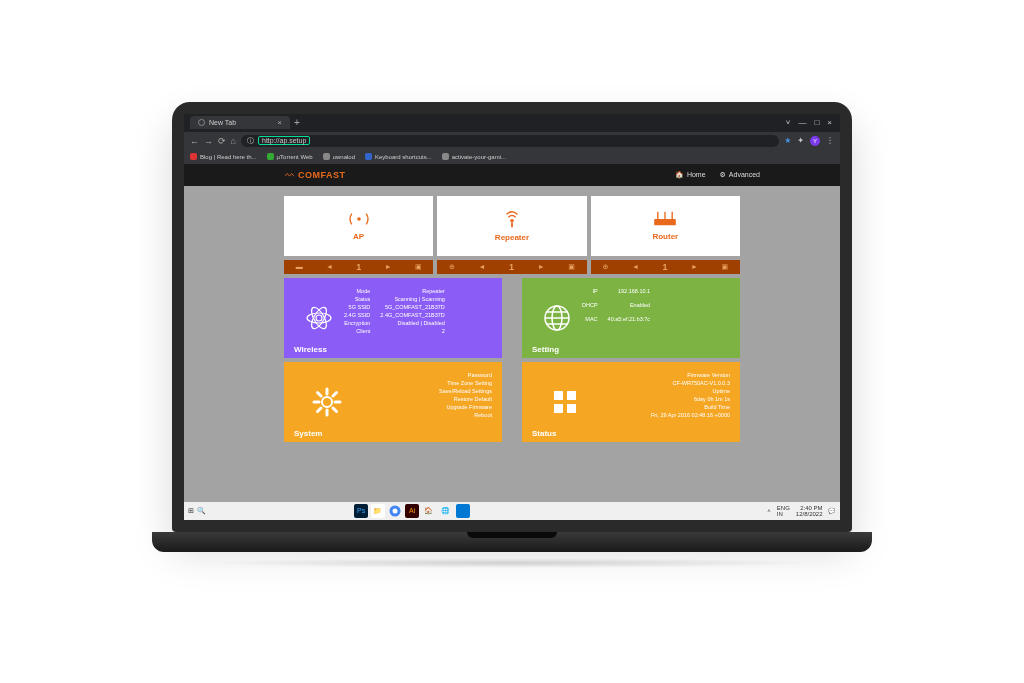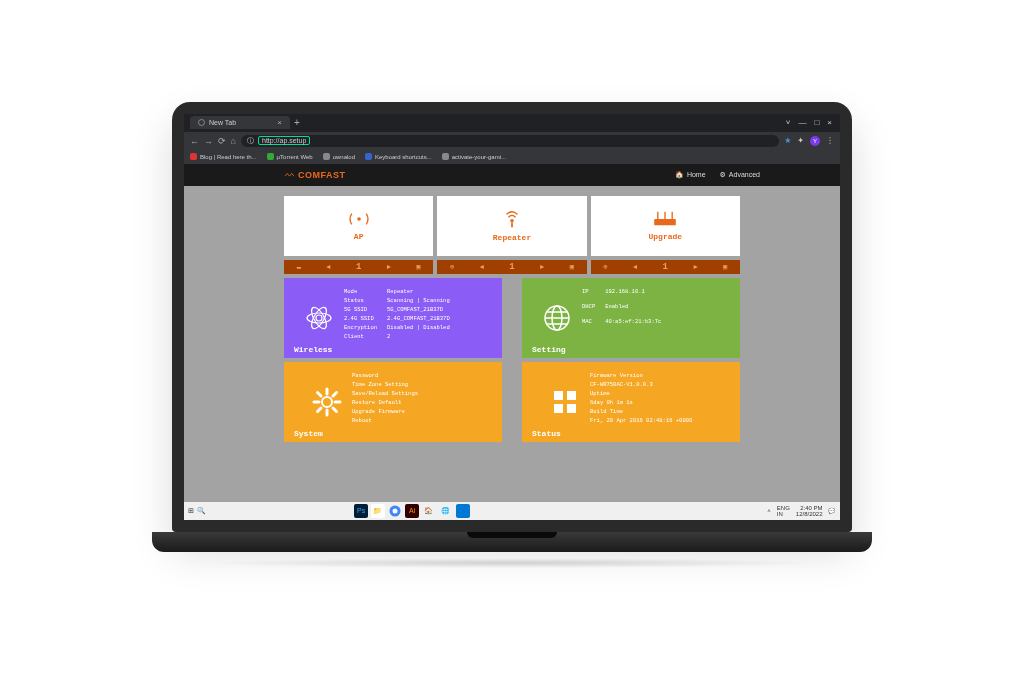--- a/index.html
+++ b/index.html
@@ -141,21 +141,20 @@
 .logo-icon { width: 11px; height: 7px; }
 .nav { margin-left: auto; display: flex; gap: 14px; color: #ddd; font-size: 7px; align-items: center; }
 .nav-item { display: flex; align-items: center; gap: 3px; }
 
 .content {
   flex: 1;
   padding: 10px 100px;
   display: flex;
   flex-direction: column;
   gap: 4px;
-  font-family: Liberation Mono, monospace;
 }
 .mode-row { display: flex; gap: 4px; }
 .mode-card {
   flex: 1;
   background: #fff;
   height: 60px;
   display: flex;
   flex-direction: column;
   align-items: center;
   justify-content: center;
@@ -168,21 +167,21 @@
   flex: 1;
   background: #a04000;
   height: 14px;
   display: flex;
   align-items: center;
   justify-content: space-around;
   color: #e8a060;
   font-size: 7px;
 }
 .indicator .num { font-size: 9px; font-weight: bold; }
-.tile-row { display: flex; gap: 20px; }
+.tile-row { display: flex; gap: 20px; text-align: right; }
 .tile {
   flex: 1;
   height: 80px;
   color: #fff;
   position: relative;
   padding: 8px 10px;
   display: flex;
 }
 .tile.purple { background: #8b5cf6; }
 .tile.green { background: #7cb342; }
@@ -330,21 +329,21 @@
                 </svg>
               <div class="mode-label">Repeater</div>
             </div>
             <div class="mode-card">
               <svg class="mode-icon" width="26" height="18" viewBox="0 0 28 20">
                   <line x1="6" y1="2" x2="6" y2="10" stroke="#e8691b" stroke-width="1.5"></line>
                   <line x1="14" y1="2" x2="14" y2="10" stroke="#e8691b" stroke-width="1.5"></line>
                   <line x1="22" y1="2" x2="22" y2="10" stroke="#e8691b" stroke-width="1.5"></line>
                   <rect x="2" y="10" width="24" height="7" rx="1" fill="#e8691b"></rect>
                 </svg>
-              <div class="mode-label">Upgrade</div>
+              <div class="mode-label">Router</div>
             </div>
           </div>
 
           <div class="indicator-row">
             <div class="indicator">
                 <span>▬</span>
                 <span>◄</span>
                 <span class="num">1</span>
                 <span>►</span>
                 <span>▣</span>

